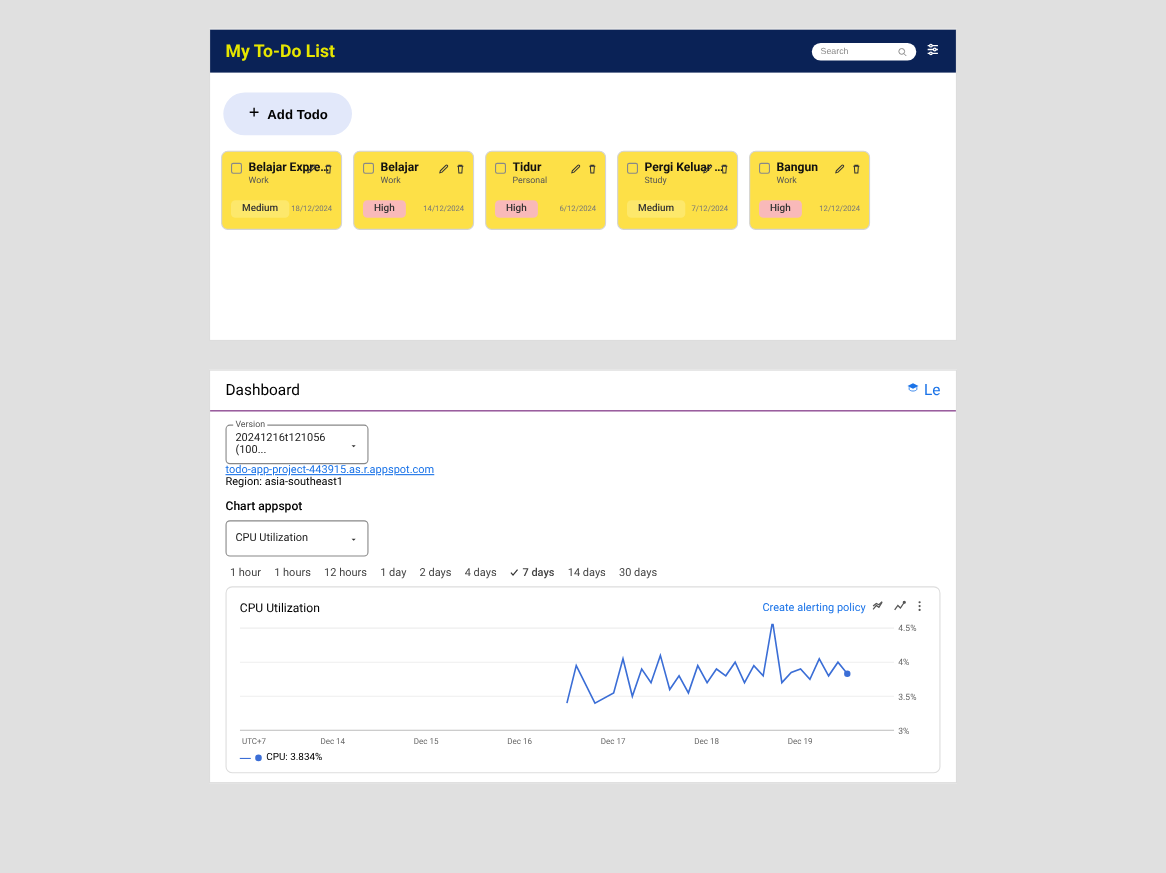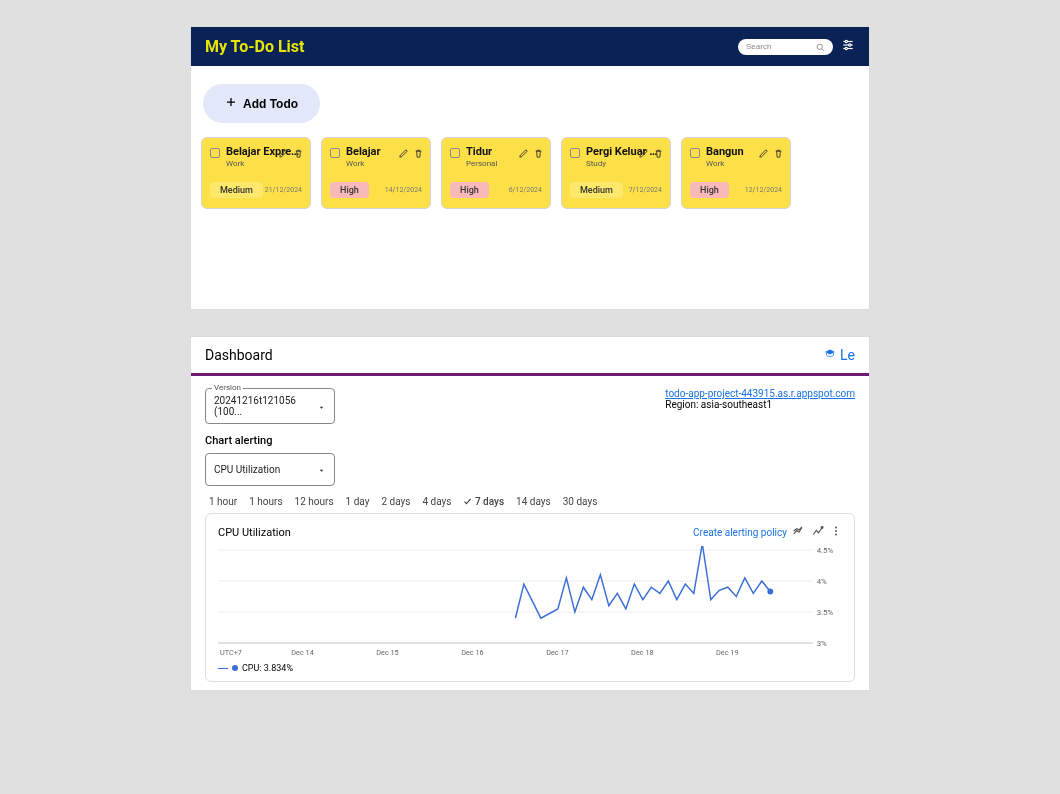--- a/index.html
+++ b/index.html
@@ -88,26 +88,26 @@
     font-weight: 500;
   }
   .pill-medium { background: #fde86b; color: #333; }
   .pill-high { background: #f9b9b9; color: #333; }
   .card-date { font-size: 7px; color: #777; }
 
   
   .dash-panel { background: #fff; border: 1px solid #ddd; margin-top: 26px; }
   .dash-head {
     display: flex; justify-content: space-between; align-items: center;
-    padding: 10px 14px; border-bottom: 3px solid #701a75;
+    padding: 10px 14px; border-bottom: 1px solid #701a75;
   }
   .dash-head h2 { font-size: 14px; font-weight: 400; }
   .learn { font-size: 14px; color: #1a73e8; font-weight: 400; display: flex; align-items: center; gap: 4px; cursor: pointer; }
   .dash-body { padding: 12px 14px 8px 14px; }
-  .version-row { display: flex; justify-content: space-between; align-items: flex-start; margin-bottom: 10px; }
+  .version-row { display: flex; justify-content: space-between; align-items: flex-start; margin-bottom: 10px; flex-direction: column; }
   .select-wrap { position: relative; border: 1px solid #888; border-radius: 4px; padding: 6px 8px; width: 130px; display: flex; justify-content: space-between; align-items: center; cursor: pointer;}
   .select-wrap .legend { position: absolute; top: -6px; left: 6px; background: #fff; font-size: 8px; padding: 0 2px; color: #555;}
   .select-wrap .val { font-size: 10px; color: #222; }
   .project-info { font-size: 10px; text-align: left; }
   .project-info a { color: #1a73e8; text-decoration: underline; }
   .chart-label { font-size: 11px; font-weight: 500; margin-bottom: 6px; }
   .range-tabs { display: flex; gap: 12px; font-size: 10px; color: #444; margin: 10px 0 6px 4px; }
   .range-tabs span { cursor: pointer; }
   .range-tabs .sel { font-weight: 500; }
   .chart-card { border: 1px solid #ddd; border-radius: 6px; padding: 10px 12px 8px 12px; }
@@ -174,21 +174,21 @@
             <div class="card-actions">
               <span><svg width="11" height="11" viewBox="0 0 24 24" fill="none" stroke="#333" stroke-width="2">
                   <path d="M4 20 l4 -1 l11 -11 a2 2 0 0 0 -3 -3 l-11 11 z"></path>
                 </svg></span>
               <span><svg width="11" height="11" viewBox="0 0 24 24" fill="none" stroke="#333" stroke-width="2">
                   <path d="M6 7 h12 M9 7 v-2 h6 v2 M8 7 l1 13 h6 l1 -13"></path>
                 </svg></span>
             </div>
             <div class="card-bottom">
               <span class="pill pill-medium">Medium</span>
-              <span class="card-date">21/12/2024</span>
+              <span class="card-date">18/12/2024</span>
             </div>
           </div>
           <div class="card">
             <div class="card-top">
               <span class="chk"></span>
               <div class="card-titles">
                 <div class="card-title">Belajar</div>
                 <div class="card-cat">Work</div>
               </div>
             </div>
@@ -295,21 +295,21 @@
                 <path d="M7 10 l5 5 l5 -5 z"></path>
               </svg>
           </span>
         </div>
         <div class="project-info">
           <a href="#">todo-app-project-443915.as.r.appspot.com</a><br>
           <span>Region: asia-southeast1</span>
         </div>
       </div>
 
-      <div class="chart-label">Chart alerting</div>
+      <div class="chart-label">Chart appspot</div>
       <div class="select-wrap" style="width:130px">
         <span class="val">CPU Utilization</span>
         <span>
           <svg width="9" height="9" viewBox="0 0 24 24" fill="#333">
               <path d="M7 10 l5 5 l5 -5 z"></path>
             </svg>
         </span>
       </div>
 
       <div class="range-tabs" id="range-tabs">

